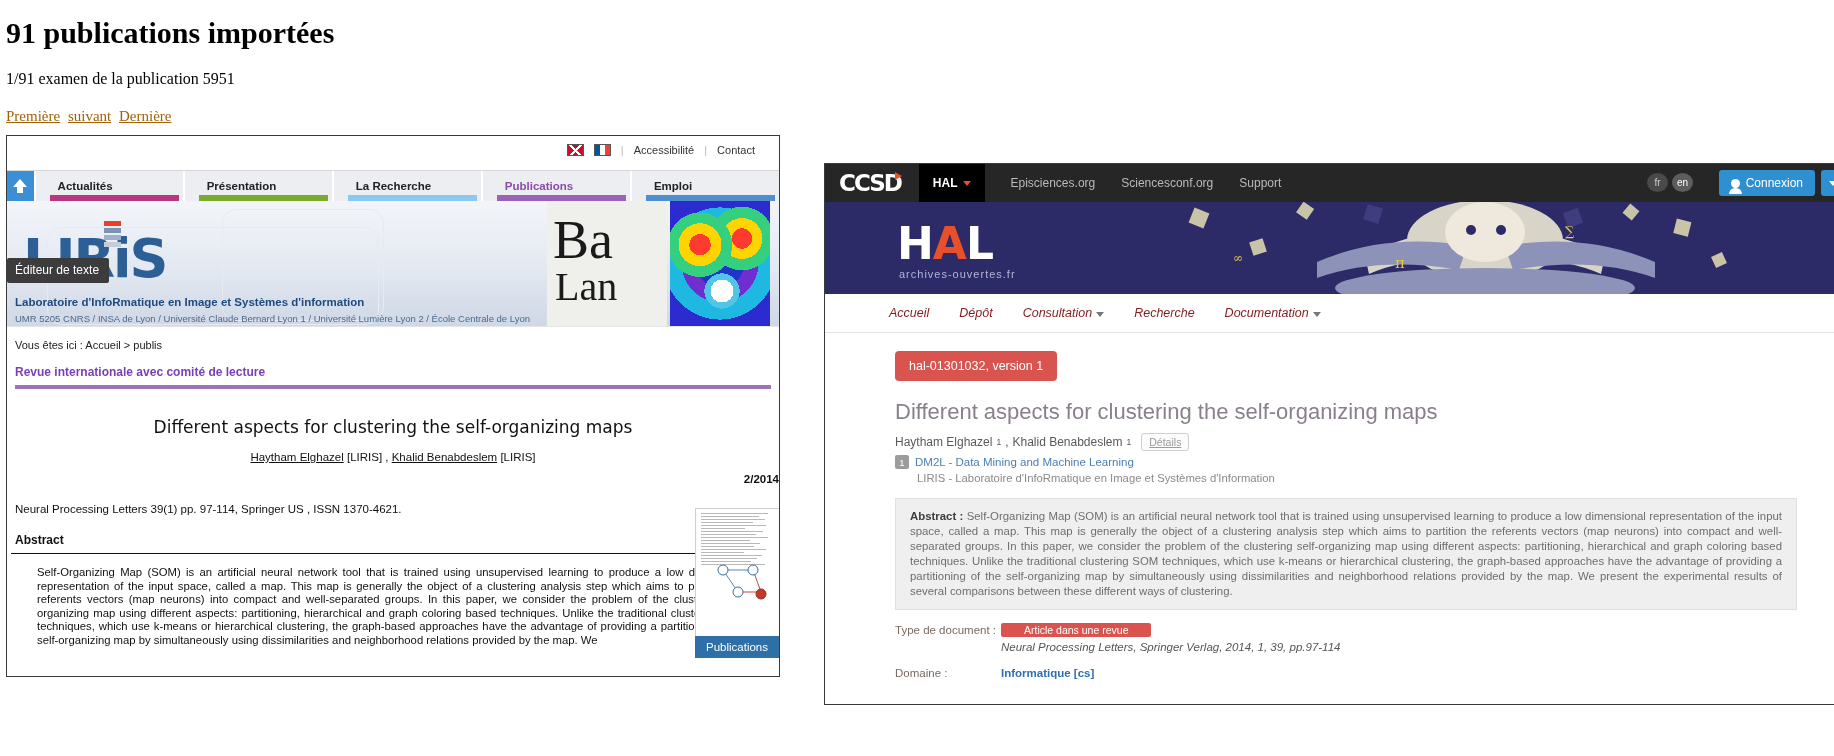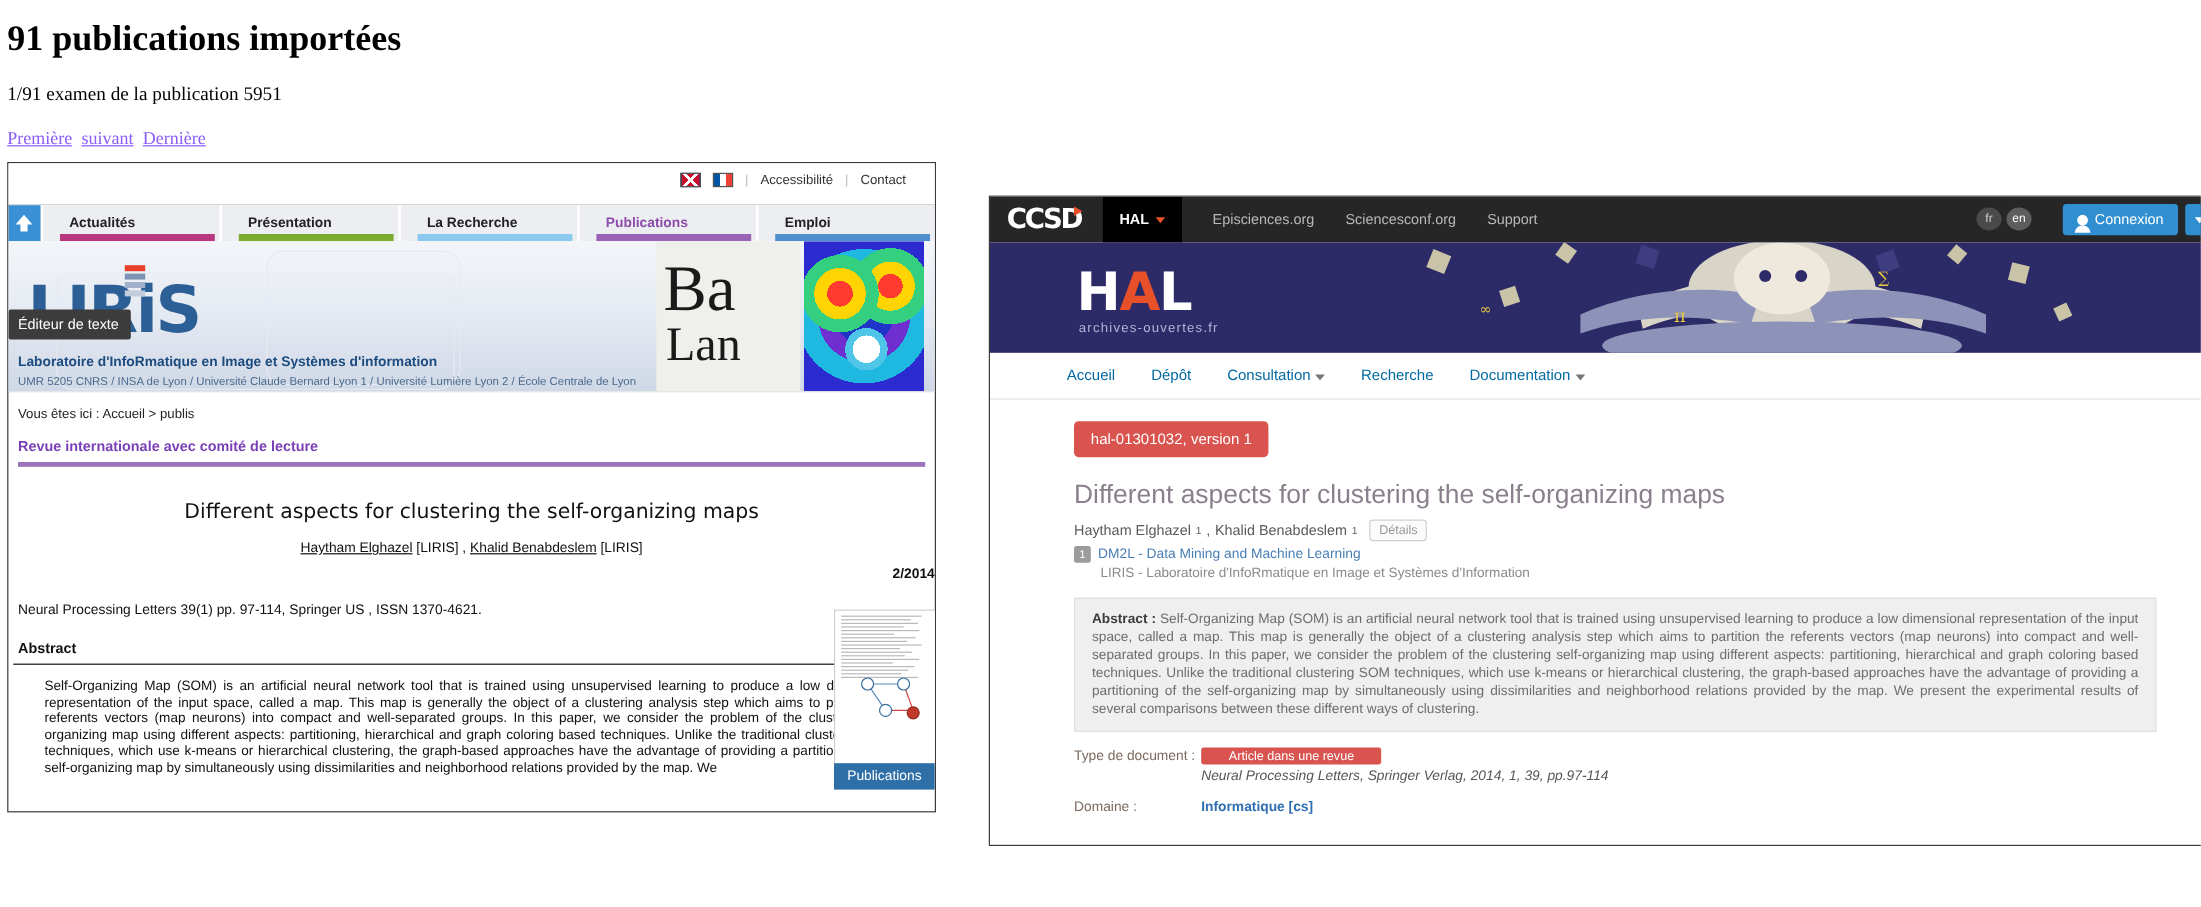--- a/index.html
+++ b/index.html
@@ -12,21 +12,21 @@
   #report h1{
     font-family:"Liberation Serif",serif;
     font-size:30px;font-weight:bold;margin:8px 0 20px 0;color:#000;
     letter-spacing:0px;
   }
   #report .counter{
     font-family:"Liberation Serif",serif;
     font-size:16px;color:#000;margin:0 0 20px 0;
   }
   #report .pager{font-family:"Liberation Serif",serif;font-size:15px;margin:0 0 10px 0;}
-  #report .pager a{color:#8b5cf6;text-decoration:underline;margin-right:4px;}
+  #report .pager a{color:#a16207;text-decoration:underline;margin-right:4px;}
 
   
   #frames{position:relative;height:540px;}
   .frame{position:absolute;top:0;overflow:hidden;background:#fff;}
   #leftFrame{left:6px;width:772px;height:540px;border:1px solid #3a3a3a;}
   #rightFrame{left:824px;width:1044px;height:540px;border:1px solid #3a3a3a;margin-top:28px;}
 
   
   .liris-top{height:34px;background:#fff;position:relative;}
   .liris-toplinks{
@@ -148,33 +148,33 @@
 
   .hal-hero{height:92px;background:#2d2a68;position:relative;overflow:hidden;}
   .hal-word{position:absolute;left:72px;top:16px;color:#fff;font-size:44px;font-weight:bold;
      letter-spacing:-1px;font-family:"DejaVu Sans",sans-serif;}
   .hal-word .a{color:#e8502a;}
   .hal-sub{position:absolute;left:74px;top:66px;color:#b6b2d8;font-size:11px;letter-spacing:1px;}
   .hero-art{position:absolute;left:240px;top:-6px;width:690px;height:104px;}
 
   .hal-nav{height:38px;display:flex;align-items:center;padding-left:64px;gap:30px;
      border-bottom:1px solid #e2e2e2;}
-  .hal-nav a{color:#0369a1;font-size:12.5px;text-decoration:none;}
+  .hal-nav a{color:#7f1d1d;font-size:12.5px;text-decoration:none;font-style:italic;}
   .hal-caret{display:inline-block;width:0;height:0;margin-left:4px;
      border-left:4px solid transparent;border-right:4px solid transparent;border-top:5px solid #777;}
 
   .hal-body{padding:18px 56px 0 70px;}
   .hal-id{display:inline-block;background:#d9534f;color:#fff;font-size:12.5px;
      padding:8px 14px;border-radius:4px;}
   .hal-title{color:#8a7f8c;font-size:22px;margin:18px 0 8px 0;font-weight:normal;}
   .hal-authors{font-size:12px;color:#5a5a5a;margin-bottom:4px;display:flex;align-items:center;gap:4px;}
   .hal-authors a{color:#5a5a5a;text-decoration:none;}
   .sup{font-size:8.5px;vertical-align:super;}
   .detail-btn{border:1px solid #cfcfcf;border-radius:3px;color:#9a9a9a;font-size:10.5px;
-     padding:2px 7px;margin-left:6px;background:#fbfbfb;}
+     padding:2px 7px;margin-left:6px;background:#fbfbfb;text-decoration:underline;}
   .aff-row{display:flex;align-items:center;gap:6px;font-size:11.5px;color:#4a7fb5;margin-top:4px;}
   .aff-num{background:#9c9c9c;color:#fff;font-size:9.5px;width:14px;height:14px;
      display:flex;align-items:center;justify-content:center;border-radius:2px;}
   .aff-sub{font-size:11.3px;color:#8a8a8a;margin:3px 0 0 22px;}
   .abs-box{background:#efefef;border:1px solid #e0e0e0;padding:10px 14px;margin-top:14px;
      font-size:11.4px;color:#6e6e6e;line-height:15px;text-align:justify;}
   .abs-box b{color:#3d3d3d;}
   .meta-row{display:flex;margin-top:14px;font-size:11.5px;color:#6b5a52;}
   .meta-label{color:#7a6a60;width:106px;flex:0 0 106px;}
   .pill-red{background:#d9534f;color:#fff;font-size:10.5px;padding:1px 23px;border-radius:2px;}

